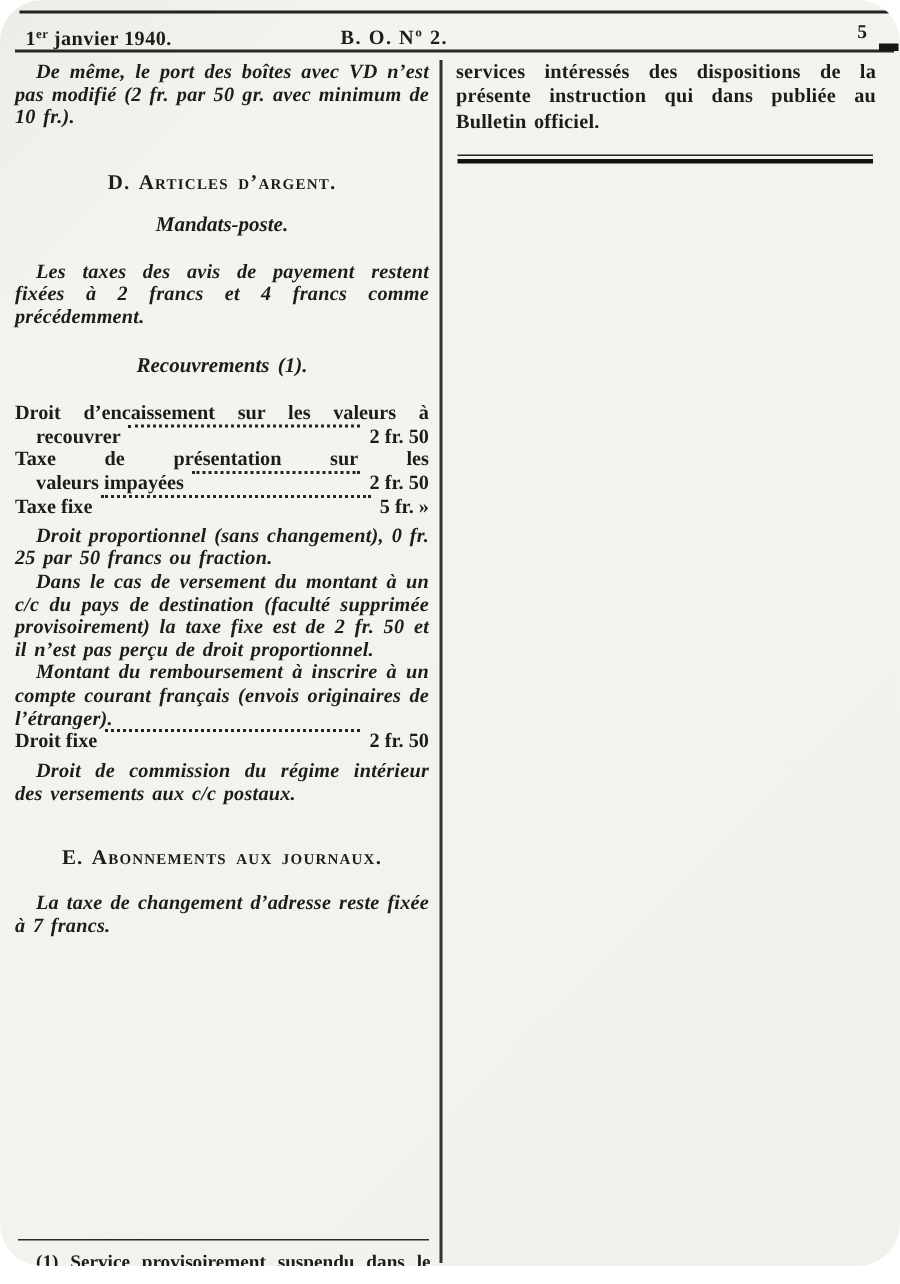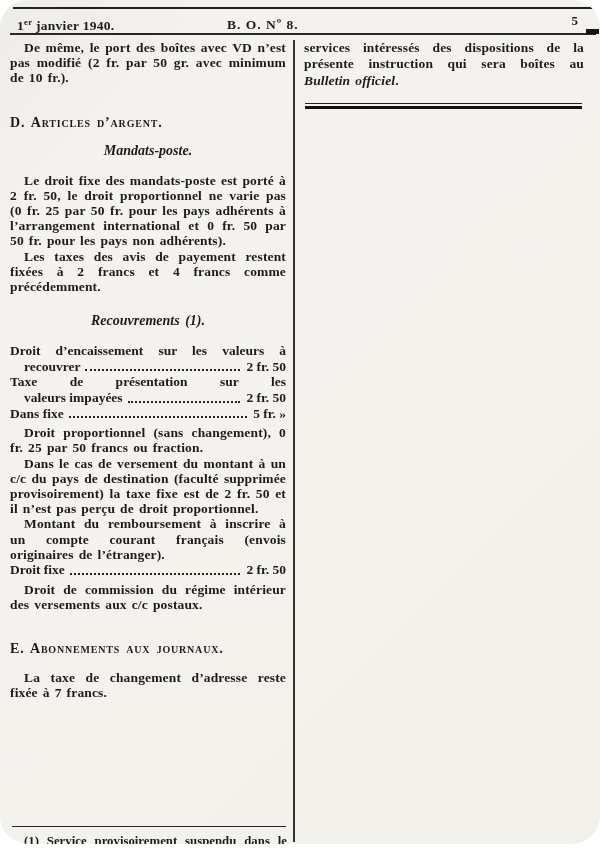--- a/index.html
+++ b/index.html
@@ -2,55 +2,55 @@
 <html lang="fr"><head>
 <meta charset="utf-8">
 <style>
   html,body{margin:0;padding:0;}
   .page{
     position:relative; width:600px; height:844px; overflow:hidden;
     background:linear-gradient(135deg,#edecE7 0%,#f4f3ef 18%,#f3f2ed 60%,#f1f0eb 100%);
     font-family:"Liberation Serif","DejaVu Serif",serif;
     color:#1e1c18; font-weight:bold;border-radius:28px;
   }
-  .it{font-style:italic;}
+  .it{}
   .sup{font-size:8.5px; vertical-align:5px;}
 
   
   .top-rule{position:absolute; left:13px; right:2px; top:7px; height:2.2px; background:#24221e;}
   .header-row{position:absolute; top:13px; left:0; right:0; height:22px; font-size:13.5px;}
   .header-date{position:absolute; left:17px; top:4px; letter-spacing:0.3px;}
   .header-issue{position:absolute; left:227px; top:4px; letter-spacing:1px;}
   .header-page{position:absolute; right:22px; top:0; font-size:13px;}
   .header-rule{position:absolute; left:10px; right:4px; top:33px; height:1.6px; background:#2a2824;}
   .rule-tip{position:absolute; right:1px; top:29px; width:13px; height:4.5px; background:#17150f;}
 
   
   .col-divider{position:absolute; left:293px; top:40px; width:1.6px; height:802px; background:#35322c;}
   .col-left{position:absolute; left:10px; top:40px; width:276px;}
   .col-right{position:absolute; left:304px; top:40px; width:280px;}
 
   .para{margin:0; font-size:13.5px; line-height:15.2px; text-align:justify;
         word-spacing:1.5px; letter-spacing:0.15px;}
-  .para.ind{text-indent:14px;}
+  .para.ind{text-indent:14px;font-style:italic;}
   .para.jl{text-align-last:justify;}
   .col-right .para{line-height:16.4px;}
 
-  .heading{margin:29px 0 0; font-size:14px; line-height:16px; text-align:left;
+  .heading{margin:29px 0 0; font-size:14px; line-height:16px; text-align:center;
            font-variant:small-caps; letter-spacing:0.8px; word-spacing:2px;}
   .subhead{margin:19px 0 14px; font-size:14px; line-height:16px; text-align:center;
            font-style:italic; word-spacing:2px;}
   .heading + .subhead{margin-top:12px;}
   .subhead + .para{margin-top:2px;}
   .heading + .para{margin-top:13px;}
 
   .tariff{margin:0;}
   .tariff-pre{font-size:13.5px; line-height:15.6px; text-align:justify; text-align-last:justify;
               word-spacing:1.5px;}
-  .tariff-row{display:flex; align-items:flex-end; font-size:13.5px; line-height:15.6px;}
+  .tariff-row{display:flex; align-items:flex-start; font-size:13.5px; line-height:15.6px;}
   .tariff-row.ind2{padding-left:14px;}
   .t-label{white-space:nowrap;}
   .leader{flex:1; border-bottom:2.2px dotted #26241f; margin:0 6px 3px 5px; min-width:20px;}
   .t-value{white-space:nowrap;}
   .tariff + .para{margin-top:4px;}
 
   .rule-heavy{margin:14px 0 0 1px; width:277px; height:5.5px; position:relative;
               border-top:1.4px solid #26241f;}
   .rule-heavy::after{content:""; position:absolute; left:0; right:0; top:1.6px; height:3.2px; background:#14120e;}
 
@@ -62,76 +62,75 @@
 </style>
 </head>
 <body>
 
 <div class="page">
 
   <div class="top-rule"></div>
 
   <div class="header-row">
     <span class="header-date"><span>1</span><span class="sup">er</span><span> janvier 1940.</span></span>
-    <span class="header-issue">B. O. Nº 8.</span>
+    <span class="header-issue">B. O. Nº 2.</span>
     <span class="header-page">5</span>
   </div>
 
   <div class="header-rule"></div>
   <div class="rule-tip"></div>
 
   <div class="col-divider"></div>
 
   <div class="col-left">
       <p class="para ind"><span>De même, le port des boîtes avec VD n’est pas modifié (2 fr. par 50 gr. avec minimum de 10 fr.).</span></p>
       <p class="heading">D. Articles d’argent.</p>
       <p class="subhead">Mandats-poste.</p>
-      <p class="para ind"><span>Le droit fixe des mandats-poste est porté à 2 fr. 50, le droit proportionnel ne varie pas (0 fr. 25 par 50 fr. pour les pays adhérents à l’arrangement international et 0 fr. 50 par 50 fr. pour les pays non adhérents).</span></p>
       <p class="para ind"><span>Les taxes des avis de payement restent fixées à 2 francs et 4 francs comme précédemment.</span></p>
       <p class="subhead">Recouvrements (1).</p>
       <div class="tariff">
         <div class="tariff-pre">Droit d’encaissement sur les valeurs à</div>
         <div class="tariff-row ind2">
           <span class="t-label">recouvrer</span>
           <span class="leader"></span>
           <span class="t-value">2 fr. 50</span>
         </div>
       </div>
       <div class="tariff">
         <div class="tariff-pre">Taxe de présentation sur les</div>
         <div class="tariff-row ind2">
           <span class="t-label">valeurs impayées</span>
           <span class="leader"></span>
           <span class="t-value">2 fr. 50</span>
         </div>
       </div>
       <div class="tariff">
         <div class="tariff-row">
-          <span class="t-label">Dans fixe</span>
+          <span class="t-label">Taxe fixe</span>
           <span class="leader"></span>
           <span class="t-value">5 fr. »</span>
         </div>
       </div>
       <p class="para ind"><span>Droit proportionnel (sans changement), 0 fr. 25 par 50 francs ou fraction.</span></p>
       <p class="para ind"><span>Dans le cas de versement du montant à un c/c du pays de destination (faculté supprimée provisoirement) la taxe fixe est de 2 fr. 50 et il n’est pas perçu de droit proportionnel.</span></p>
       <p class="para ind"><span>Montant du remboursement à inscrire à un compte courant français (envois originaires de l’étranger).</span></p>
       <div class="tariff">
         <div class="tariff-row">
           <span class="t-label">Droit fixe</span>
           <span class="leader"></span>
           <span class="t-value">2 fr. 50</span>
         </div>
       </div>
       <p class="para ind"><span>Droit de commission du régime intérieur des versements aux c/c postaux.</span></p>
       <p class="heading">E. Abonnements aux journaux.</p>
       <p class="para ind"><span>La taxe de changement d’adresse reste fixée à 7 francs.</span></p>
     </div>
 
   <div class="col-right">
-      <p class="para"><span>services intéressés des dispositions de la présente instruction qui sera boîtes au </span><span class="it">Bulletin officiel</span><span>.</span></p>
+      <p class="para"><span>services intéressés des dispositions de la présente instruction qui dans publiée au </span><span class="it">Bulletin officiel</span><span>.</span></p>
       <div class="rule-heavy"></div>
     </div>
 
   <div class="footnote">
     <div class="foot-rule"></div>
     <p class="foot-text"><span>(1) Service provisoirement suspendu dans le sens étranger-France (circulaire 3688 E.P. du 9 septembre, </span><span class="it">B. O.</span><span> 1939, page 747).</span></p>
   </div>
 
 </div>
 

